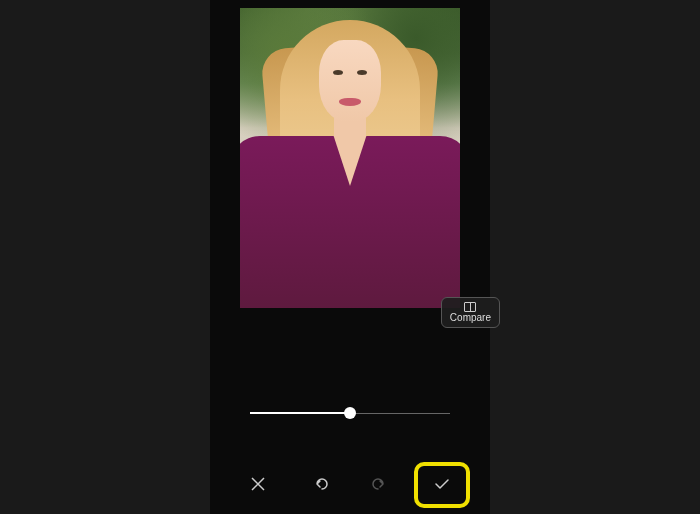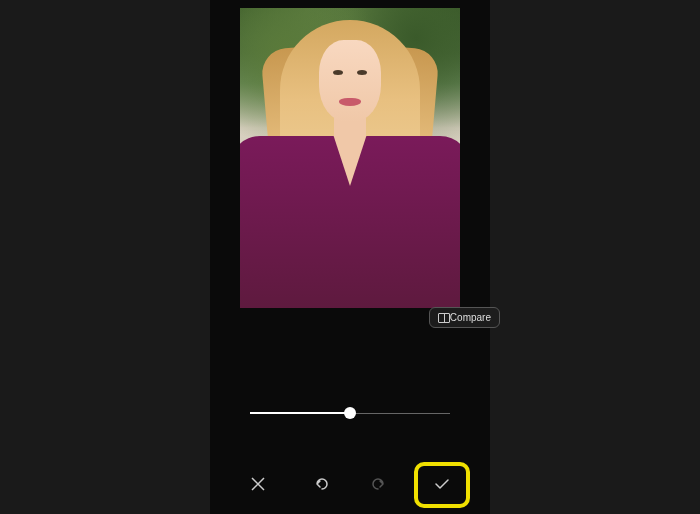--- a/index.html
+++ b/index.html
@@ -163,20 +163,21 @@
       position: absolute;
       right: -10px;
       bottom: -20px;
       background: rgba(30,30,30,0.9);
       border: 1px solid #555;
       border-radius: 6px;
       padding: 4px 8px;
       display: flex;
       align-items: center;
       cursor: pointer;
+      flex-direction: column;
     }
     .compare-btn span {
       color: #ddd;
       font-size: 10px;
     }
     .compare-icon {
       width: 12px;
       height: 10px;
       border: 1px solid #ccc;
       border-radius: 1px;

